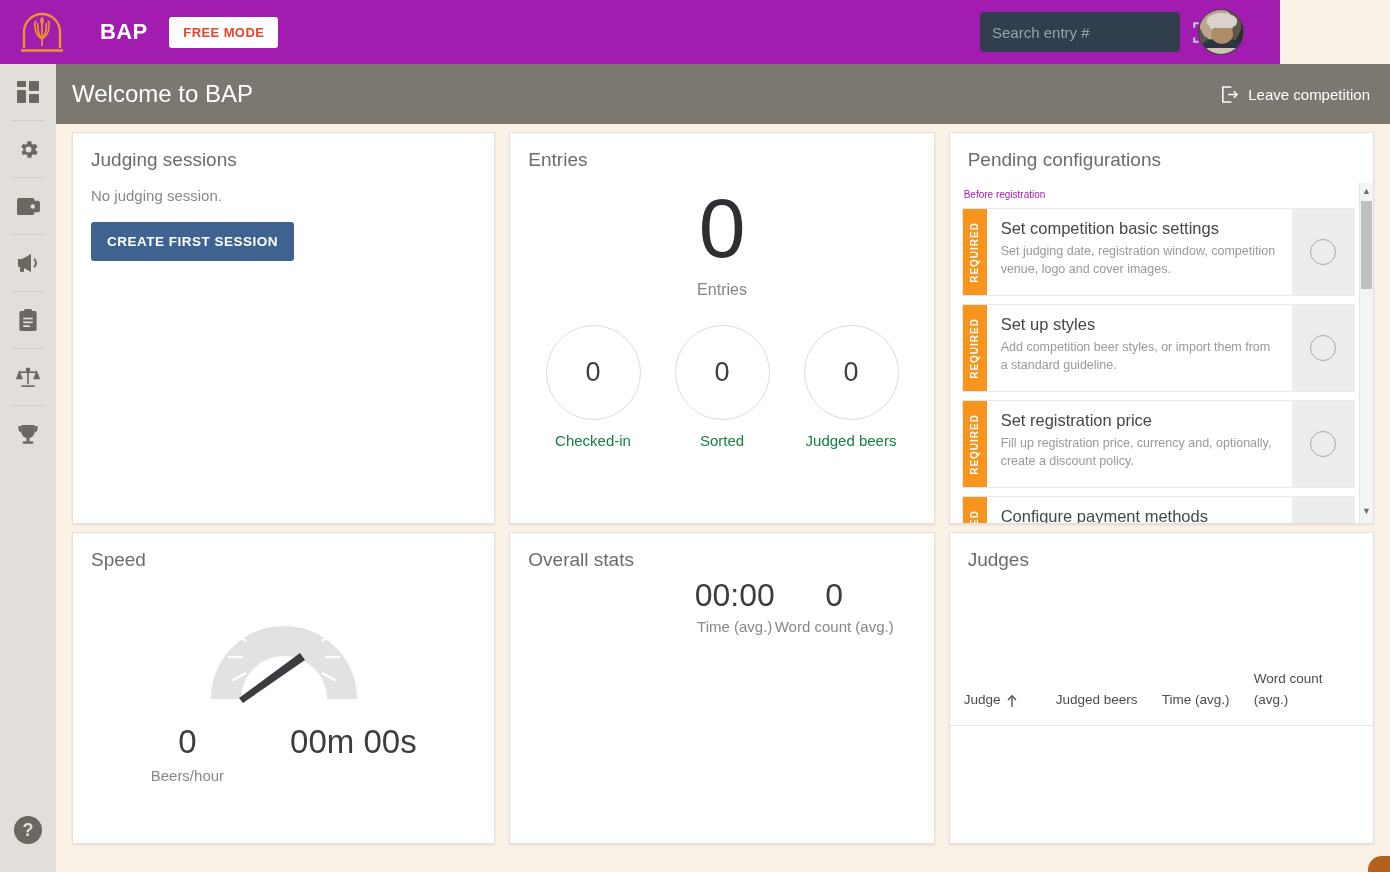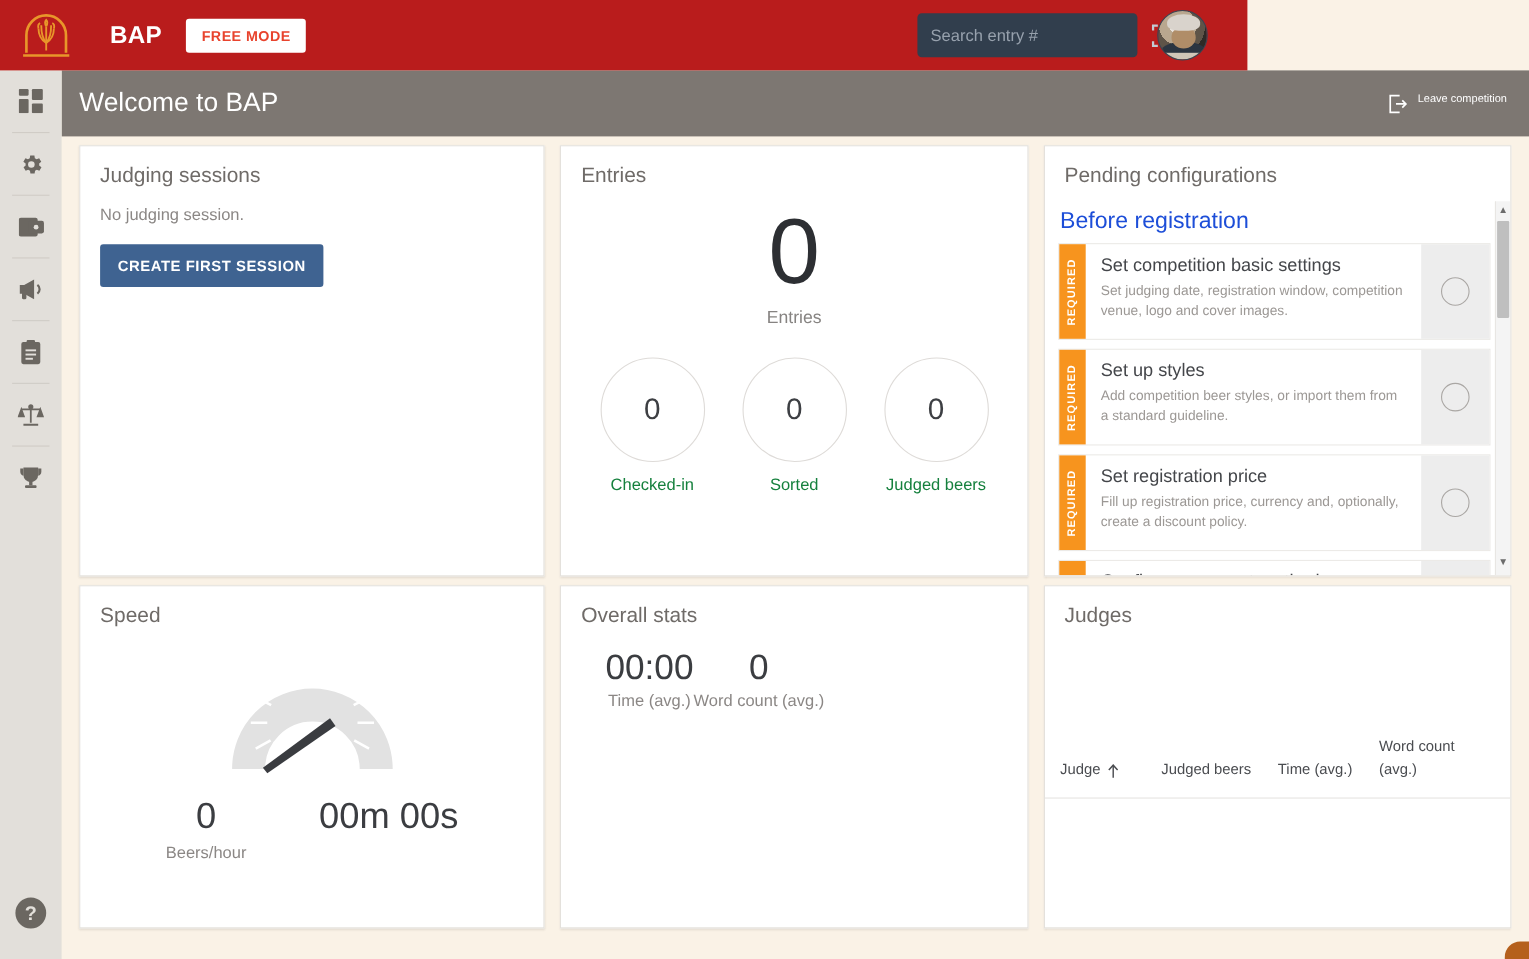--- a/index.html
+++ b/index.html
@@ -6,22 +6,22 @@
   html, body {
     width: 1390px; height: 872px;
     font-family: "Liberation Sans", sans-serif;
     background: #faf2e6;
     overflow: hidden;
   }
 
   
   #topbar {
     position: absolute; top: 0; left: 0;
-    width: 1134px; height: 64px;
-    background: #b91c1c;
+    width: 1280px; height: 64px;
+    background: #a21caf;
     display: flex; align-items: center;
     z-index: 40;
   }
   #brand-logo { width: 56px; margin-left: 14px; display: flex; align-items: center; justify-content: center; }
   #app-title {
     color: #ffffff; font-size: 22px; font-weight: bold;
     margin-left: 30px; letter-spacing: .3px;
   }
   #mode-badge {
     margin-left: 22px; background: #ffffff; color: #e8432d;
@@ -81,22 +81,22 @@
 
   
   #page { position: absolute; top: 64px; left: 56px; width: 1334px; height: 808px; border-radius: 17px; }
 
   #page-header {
     height: 60px; background: #7d7772; position: relative;
     display: flex; align-items: center; padding: 0 20px 0 16px;
   }
   #page-title { color: #ffffff; font-size: 24px; font-weight: 400; }
   #leave-competition {
-    margin-left: auto; display: flex; align-items: flex-start; gap: 9px;
-    color: #ffffff; font-size: 10px; cursor: pointer;
+    margin-left: auto; display: flex; align-items: center; gap: 9px;
+    color: #ffffff; font-size: 15px; cursor: pointer;
   }
 
   #content { padding: 0 16px; }
   .card-row { display: flex; gap: 14px; margin-top: 8px; }
   .card {
     background: #ffffff; border: 1px solid #e4e1dc;
     box-shadow: 0 1px 2px rgba(0,0,0,.10);
     position: relative; overflow: hidden;
   }
   .card-title {
@@ -130,21 +130,21 @@
     display: flex; align-items: center; justify-content: center;
     font-size: 27px; color: #3d3f43; font-weight: 300;
   }
   .circle-stat .cap { font-size: 15px; color: #15803d; margin-top: 12px; }
 
   
   #pending-scroll {
     position: absolute; top: 50px; left: 0; right: 0; bottom: 0;
     overflow: hidden; padding: 0 18px 0 12px;
   }
-  #pending-group-label { font-size: 21px; color: #1d4ed8; padding: 6px 0 8px 2px; }
+  #pending-group-label { font-size: 10px; color: #a21caf; padding: 6px 0 8px 2px; }
   .pending-item {
     display: flex; background: #ffffff; border: 1px solid #eceae7;
     margin-bottom: 8px; min-height: 88px; cursor: pointer;
   }
   .req-flag {
     width: 24px; flex: none; background: #f7941e; color: #ffffff;
     font-size: 10px; font-weight: bold; letter-spacing: 1px;
     display: flex; align-items: center; justify-content: center;
   }
   .req-flag span { writing-mode: vertical-rl; transform: rotate(180deg); }
@@ -172,21 +172,21 @@
   #sb-down { position: absolute; bottom: 4px; }
 
   
   #gauge-wrap { display: flex; justify-content: center; margin-top: 6px; }
   #speed-stats { display: flex; justify-content: center; gap: 66px; margin-top: 6px; }
   .speed-stat { text-align: center; }
   .speed-stat .v { font-size: 33px; color: #3b3d41; font-weight: 300; white-space: nowrap; }
   .speed-stat .c { font-size: 15px; color: #8b8785; margin-top: 5px; max-width: 150px; line-height: 1.3; }
 
   
-  #overall-stats { display: flex; justify-content: flex-start; margin-top: 17px; padding: 0 40px; }
+  #overall-stats { display: flex; justify-content: flex-end; margin-top: 6px; padding: 0 40px; }
   .ov-stat { text-align: center; }
   .ov-stat .v { font-size: 32px; color: #3b3d41; font-weight: 300; }
   .ov-stat .c { font-size: 15px; color: #8b8785; margin-top: 4px; }
 
   
   #judges-table { position: absolute; top: 78px; left: 0; right: 0; bottom: 0; }
   #judges-head {
     display: flex; border-bottom: 1px solid #e6e4e1;
     padding: 0 14px; height: 115px; align-items: flex-end;
   }

